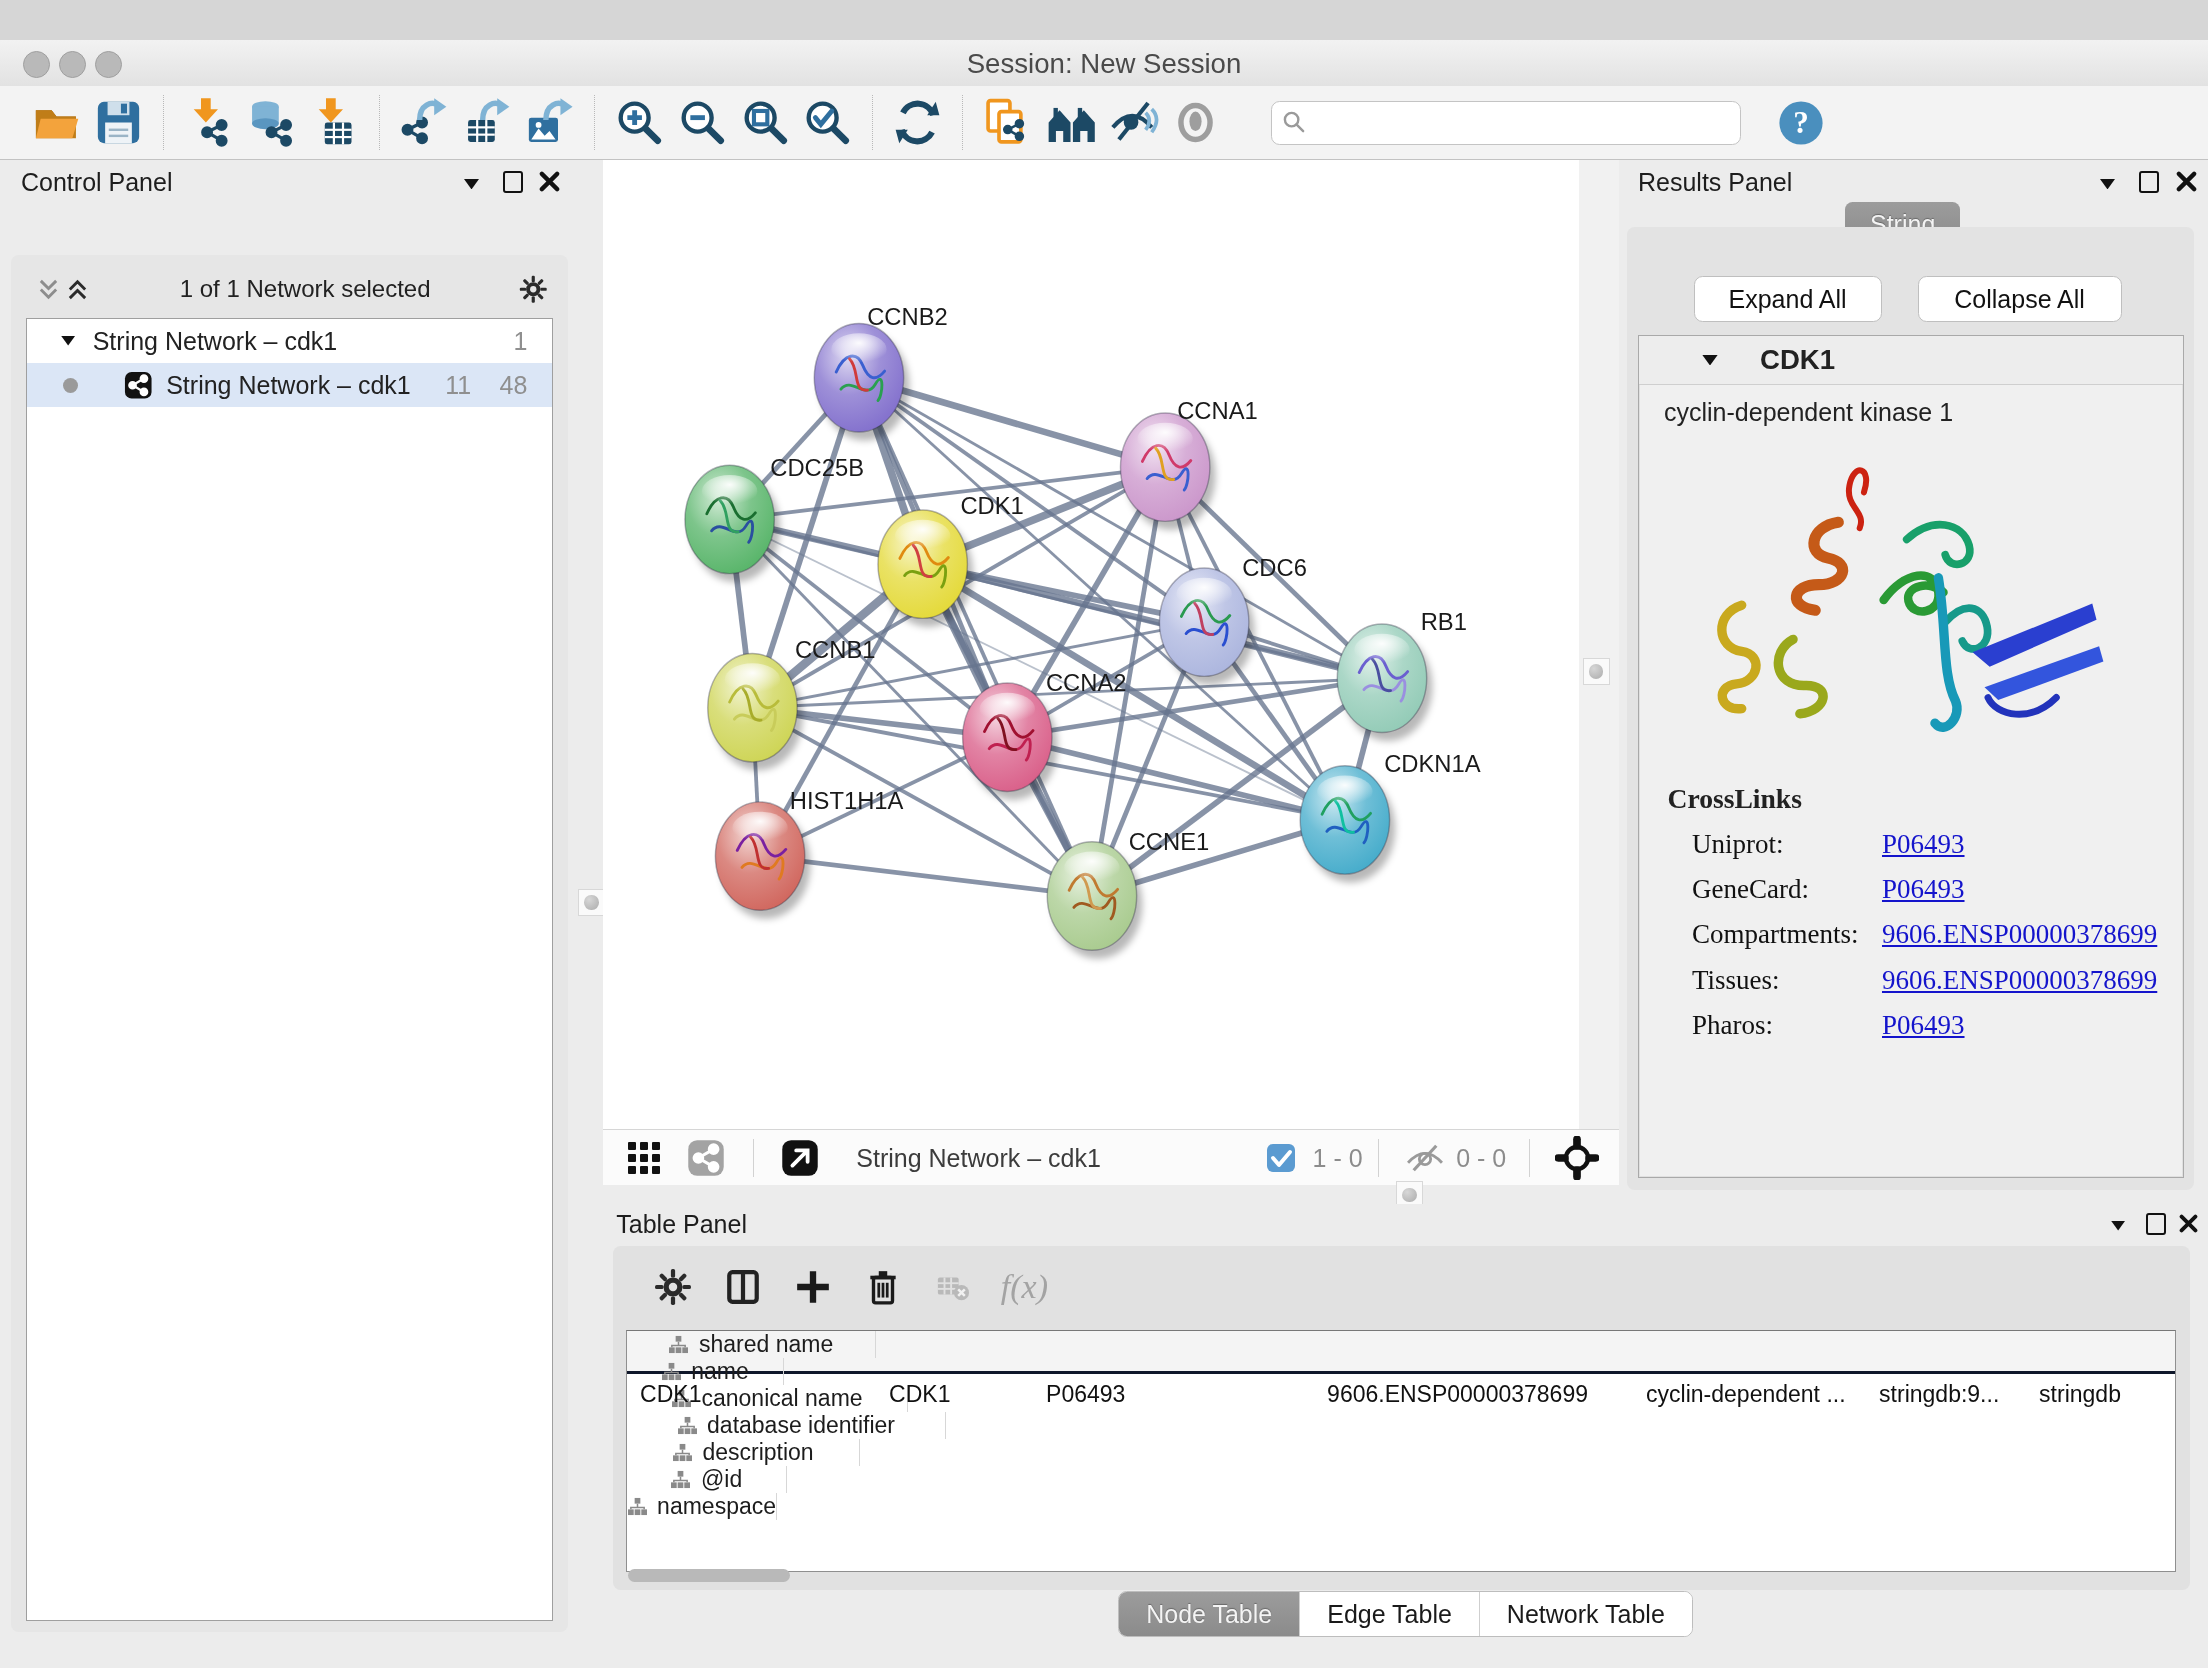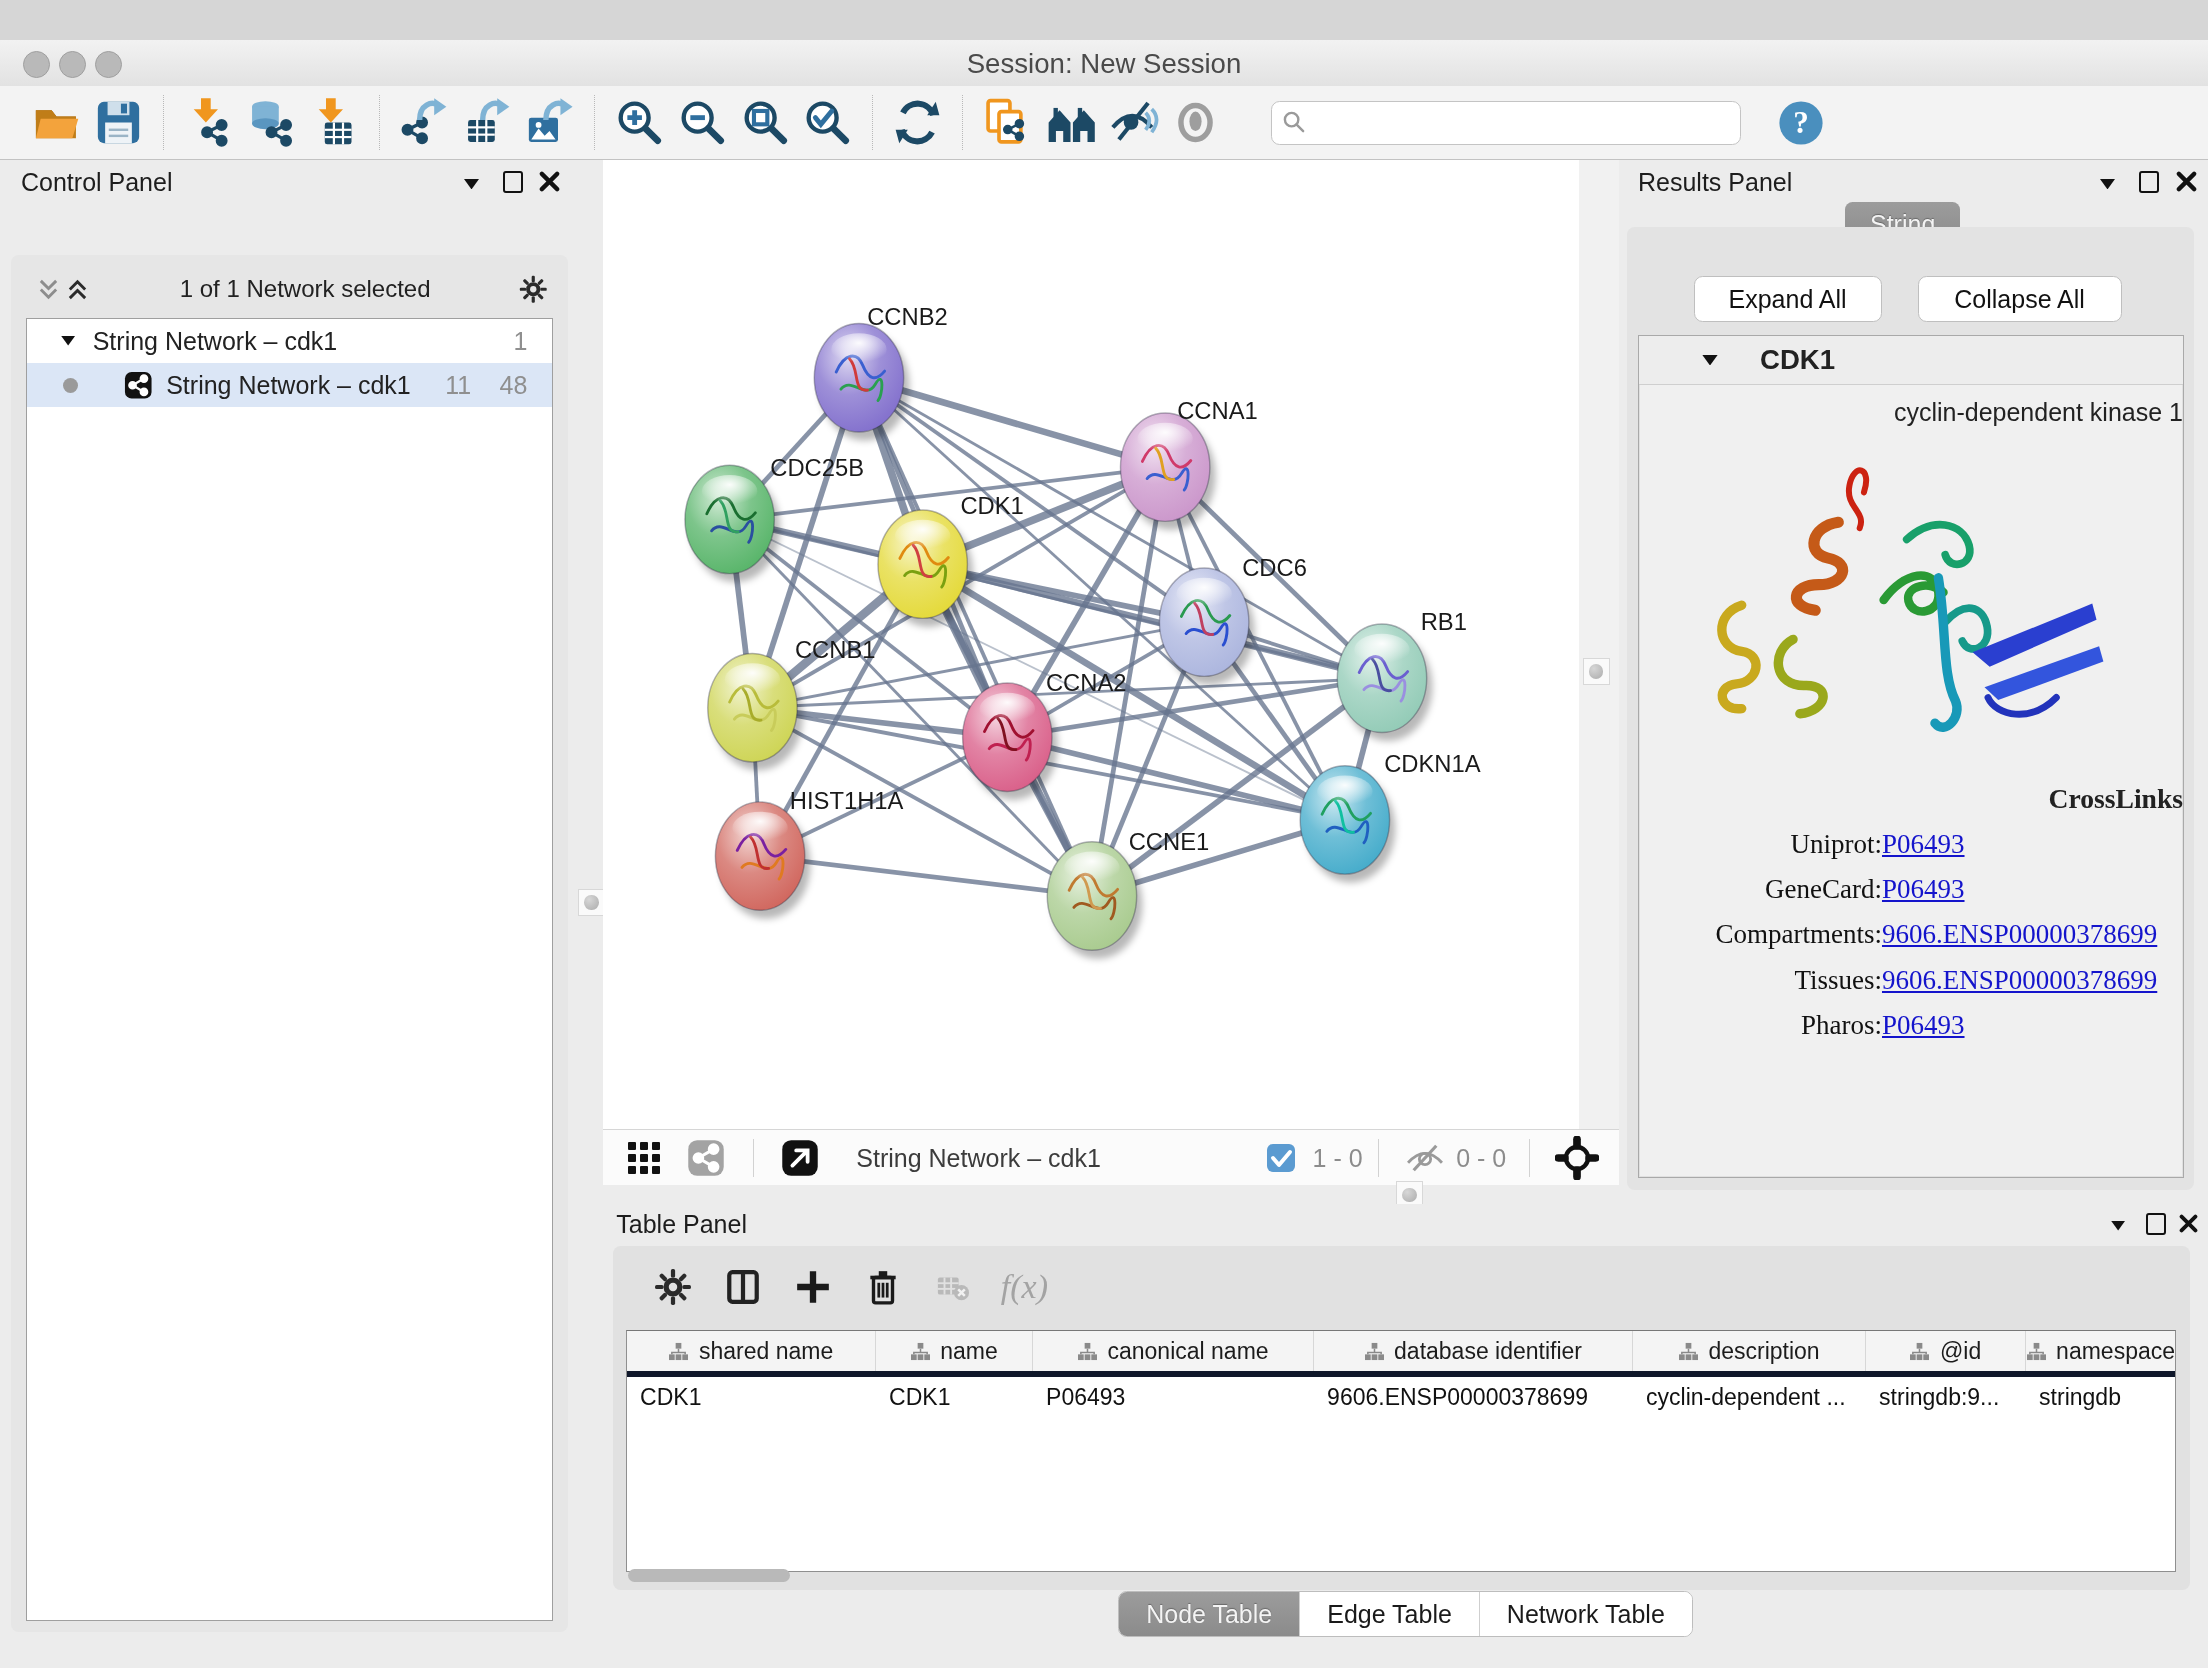--- a/index.html
+++ b/index.html
@@ -49,21 +49,21 @@
   #v-strip2{left:1579px;top:120px;width:40px;height:969px;background:#f1f1f1;border-right:1.9px solid #bdbdbd;}
   .knob{position:absolute;width:25px;height:25px;background:#fafafa;border:1px solid #d8d8d8;
     display:flex;align-items:center;justify-content:center;}
   .knob i{width:14.3px;height:14.3px;border-radius:50%;background:radial-gradient(circle at 35% 30%,#d7d7d7,#ababab);}
   #network-footer{left:603px;top:1089px;width:1016px;height:56px;background:#fbfbfb;
     border-top:1px solid #d6d6d6;display:flex;align-items:center;font-size:25px;color:#8c8c8c;}
   .nf-sep{width:0;height:38px;border-left:1px solid #d2d2d2;margin:0 15px;}
   #h-strip{left:603px;top:1145px;width:1605px;height:19px;background:#ececec;}
   
   #results-panel{left:1619px;top:120px;width:590px;height:1044px;background:#ececec;}
-  #rp-box{position:absolute;left:7.6px;top:67px;width:567px;height:963px;background:#e3e3e3;border-radius:7.6px;text-align:right;}
+  #rp-box{position:absolute;left:7.6px;top:67px;width:567px;height:963px;background:#e3e3e3;border-radius:7.6px;}
   #rp-tab{position:absolute;left:226px;top:42px;height:44px;padding:0 25px;border-radius:7.6px;
     background:linear-gradient(#9c9c9c,#8b8b8b);color:#f4f4f4;font-size:25px;display:flex;align-items:center;
     text-shadow:0 -1px 1px rgba(0,0,0,.3);}
   .rp-btn{position:absolute;top:49px;height:44px;background:#fff;border:1px solid #bfbfbf;border-radius:8.6px;
     font-size:25px;display:flex;align-items:center;justify-content:center;color:#111;}
   #rp-content{position:absolute;left:11.4px;top:108px;width:544px;height:841px;background:#f0f0f0;
     border:1px solid #a9a9a9;box-shadow:inset 0 0 0 1px #e0e0e0;}
   #rp-gene-hdr{height:48px;border-bottom:1px solid #cfcfcf;display:flex;align-items:center;background:#ededed;}
   #rp-gene-name{font-size:27.6px;font-weight:bold;margin-left:42px;}
   #rp-desc{font-size:25px;padding:13.3px 0 0 25px;}
@@ -73,21 +73,21 @@
   .cl-row .lbl{width:190px;color:#111;}
   .cl-row a{color:#1414cc;text-decoration:underline;}
   
   #table-panel{left:603px;top:1164px;width:1605px;height:441px;background:#ececec;}
   #tp-box{position:absolute;left:9.5px;top:42px;width:1577px;height:344px;background:#e1e1e1;border-radius:7.6px;}
   #tp-toolbar{position:absolute;left:25px;top:13.3px;height:55px;display:flex;align-items:center;}
   #tp-toolbar .tbi{width:49px;height:49px;margin:0 10.5px;}
   #fx{font-family:"Liberation Serif",serif;font-style:italic;font-size:34px;color:#a3a3a3;margin-left:13.3px;}
   #tp-table{position:absolute;left:13.3px;top:84px;width:1548px;height:240px;background:#fff;
     border:1px solid #8f8f8f;border-top:1.9px solid #777;overflow:hidden;}
-  #tp-head{display:flex;height:40px;background:#f4f4f4;border-bottom:6px solid #0f172a;}
+  #tp-head{display:flex;height:40px;background:#f4f4f4;border-bottom:3px solid #0f172a;flex-direction:column;}
   .th{display:flex;align-items:center;justify-content:center;gap:9.5px;font-size:23px;color:#1c1c1c;
       border-right:1px solid #d7d7d7;box-sizing:border-box;flex:0 0 auto;}
   #tp-row{display:flex;height:40px;}
   .td{font-size:23px;color:#111;padding-left:13.3px;display:flex;align-items:center;box-sizing:border-box;flex:0 0 auto;}
   #tp-hscroll{position:absolute;left:15px;bottom:7.6px;width:162px;height:13.3px;border-radius:6.7px;background:#b9b9b9;}
   #tp-tabs{position:absolute;left:0;bottom:7.6px;width:100%;display:flex;justify-content:center;}
   
   #statusbar{left:0;top:1605px;width:2208px;height:63px;background:#ececec;border-top:1px solid #bdbdbd;}
   .sb-btn{position:absolute;top:9.5px;height:42px;background:#fdfdfd;border:1.9px solid #a8a8a8;
     display:flex;align-items:center;justify-content:center;}

